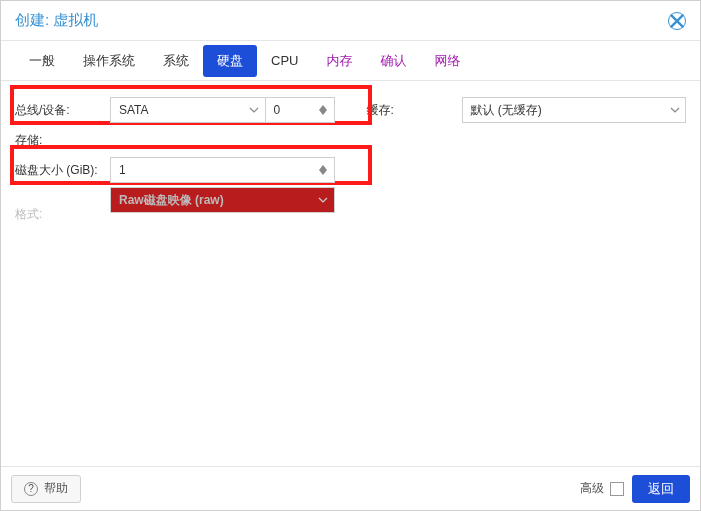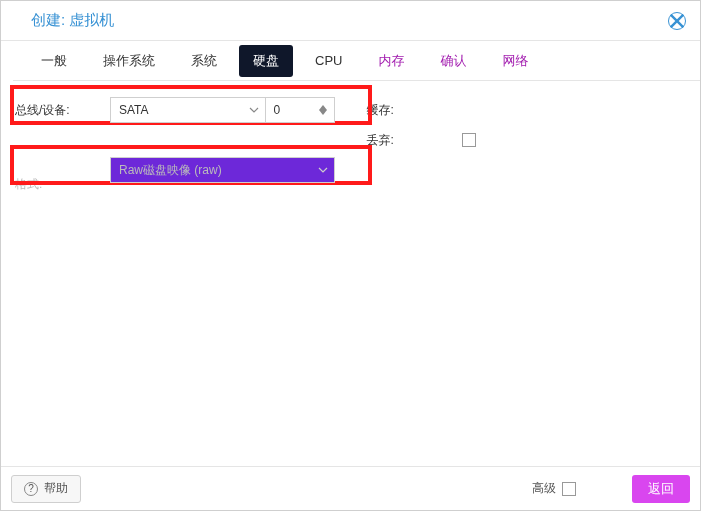--- a/index.html
+++ b/index.html
@@ -1,24 +1,24 @@
 <!DOCTYPE html>
 <html><head>
 <meta charset="utf-8">
 <style>
   * { box-sizing: border-box; font-family: "Helvetica Neue", Arial, "Microsoft YaHei", sans-serif; }
   html, body { margin:0; padding:0; }
   body { width:701px; height:511px; background:#fff; }
   .dialog { width:701px; height:511px; border:1px solid #cfcfcf; display:flex; flex-direction:column; }
   .titlebar { height:40px; display:flex; align-items:center; justify-content:space-between; padding:0 14px; border-bottom:1px solid #e5e5e5; }
-  .titlebar-title { color:#3892d4; font-size:15px;margin-left:16px; }
+  .titlebar-title { color:#3892d4; font-size:15px; }
   .close-btn { width:18px; height:18px; border:1.5px solid #3892d4; border-radius:50%; display:flex; align-items:center; justify-content:center; color:#3892d4; font-size:12px; cursor:pointer; }
-  .tabs { height:40px; display:flex; align-items:center; padding:0 14px; border-bottom:1px solid #e5e5e5; gap:8px;margin-left:12px; }
+  .tabs { height:40px; display:flex; align-items:center; padding:0 14px; border-bottom:1px solid #e5e5e5; gap:0; }
   .tab { padding:7px 14px; font-size:13px; color:#333; cursor:pointer; border-radius:3px; }
-  .tab.active { background:#0f172a; color:#fff; }
+  .tab.active { background:#1d4ed8; color:#fff; }
   .tab.disabled { color:#a21caf; }
   .content { flex:1; padding:14px 14px 0 14px; position:relative; }
   .columns { display:flex; gap:32px; }
   .col { flex:1; }
   .row { display:flex; align-items:center; height:30px; }
   .lbl { width:95px; font-size:12px; color:#333; }
   .lbl.disabled { color:#bbb;margin-top:29px; }
   .field { flex:1; display:flex;align-items:center; }
   .combo { flex:1; height:26px; border:1px solid #cfcfcf; background:#fff; display:flex; align-items:center; position:relative; }
   .combo-text { flex:1; padding:0 8px; font-size:12px; color:#333; }
@@ -34,21 +34,21 @@
   .chk { width:14px; height:14px; border:1px solid #999; background:#fff; }
   .highlight-box { position:absolute; border:4px solid #ff1a1a; pointer-events:none; }
   .hb1 { left:9px; top:4px; width:362px; height:40px; }
   .hb2 { left:9px; top:64px; width:362px; height:40px; }
   .footer { height:44px; border-top:1px solid #e5e5e5; display:flex; align-items:center; padding:0 10px; gap:8px; }
   .help-btn { height:28px; padding:0 12px; border:1px solid #cfcfcf; background:#f7f7f7; border-radius:3px; display:flex; align-items:center; gap:6px; font-size:12px; color:#555; cursor:pointer; }
   .help-icon { width:14px; height:14px; border:1px solid #888; border-radius:50%; font-size:10px; display:flex; align-items:center; justify-content:center; color:#555; }
   .spacer { flex:1; }
   .adv-label { font-size:12px; color:#555; display:flex; align-items:center; gap:6px; }
   .btn { height:28px; padding:0 16px; border:none; border-radius:3px; font-size:13px; cursor:pointer; }
-  .btn-primary { background:#d946ef; color:#fff;margin-left:48px; }
+  .btn-primary { background:#1d4ed8; color:#fff; }
 </style>
 </head>
 <body>
 
 <div class="dialog">
 
   <div class="titlebar">
     <span class="titlebar-title">创建: 虚拟机</span>
     <div class="close-btn">
       <svg viewBox="0 0 10 10">
@@ -97,51 +97,72 @@
                   <svg viewBox="0 0 8 5">
                       <path d="M0 0 L4 5 L8 0 Z"></path>
                     </svg>
                 </div>
               </div>
             </div>
           </div>
         </div>
 
         <div class="row">
+          <div class="lbl">存储:</div>
         </div>
 
+        <div class="row">
+          <div class="lbl">磁盘大小 (GiB):</div>
+          <div class="field">
+            <div class="combo">
+              <span class="combo-text">1</span>
+              <div class="spinner">
+                <svg viewBox="0 0 8 5">
+                    <path d="M0 5 L4 0 L8 5 Z"></path>
+                  </svg>
+                <svg viewBox="0 0 8 5">
+                    <path d="M0 0 L4 5 L8 0 Z"></path>
+                  </svg>
+              </div>
+            </div>
+          </div>
+        </div>
 
         <div class="row">
           <div class="lbl disabled">格式:</div>
           <div class="field">
-            <div class="combo" style="background:#6d28d9;">
+            <div class="combo" style="background:#b91c1c;font-weight:bold;">
               <span class="combo-text disabled">Raw磁盘映像 (raw)</span>
               <div class="trigger">
                 <svg viewBox="0 0 10 10">
                     <path d="M1 3 L5 7 L9 3" stroke="#ccc" stroke-width="1.2" fill="none"></path>
                   </svg>
               </div>
             </div>
           </div>
         </div>
 
       </div>
 
       <div class="col">
 
         <div class="row">
           <div class="lbl">缓存:</div>
+          <div class="field">
+            <div class="combo">
+              <span class="combo-text">默认 (无缓存)</span>
+              <div class="trigger">
+                <svg viewBox="0 0 10 10">
+                    <path d="M1 3 L5 7 L9 3" stroke="#888" stroke-width="1.2" fill="none"></path>
+                  </svg>
+              </div>
+            </div>
+          </div>
         </div>
 
-        <div class="row">
-          <div class="lbl">丢弃:</div>
-          <div class="checkbox-cell">
-            <div class="chk"></div>
-          </div>
-        </div>
 
       </div>
     </div>
   </div>
 
   <div class="footer">
     <div class="help-btn">
       <span class="help-icon">?</span>
       <span>帮助</span>
     </div>

